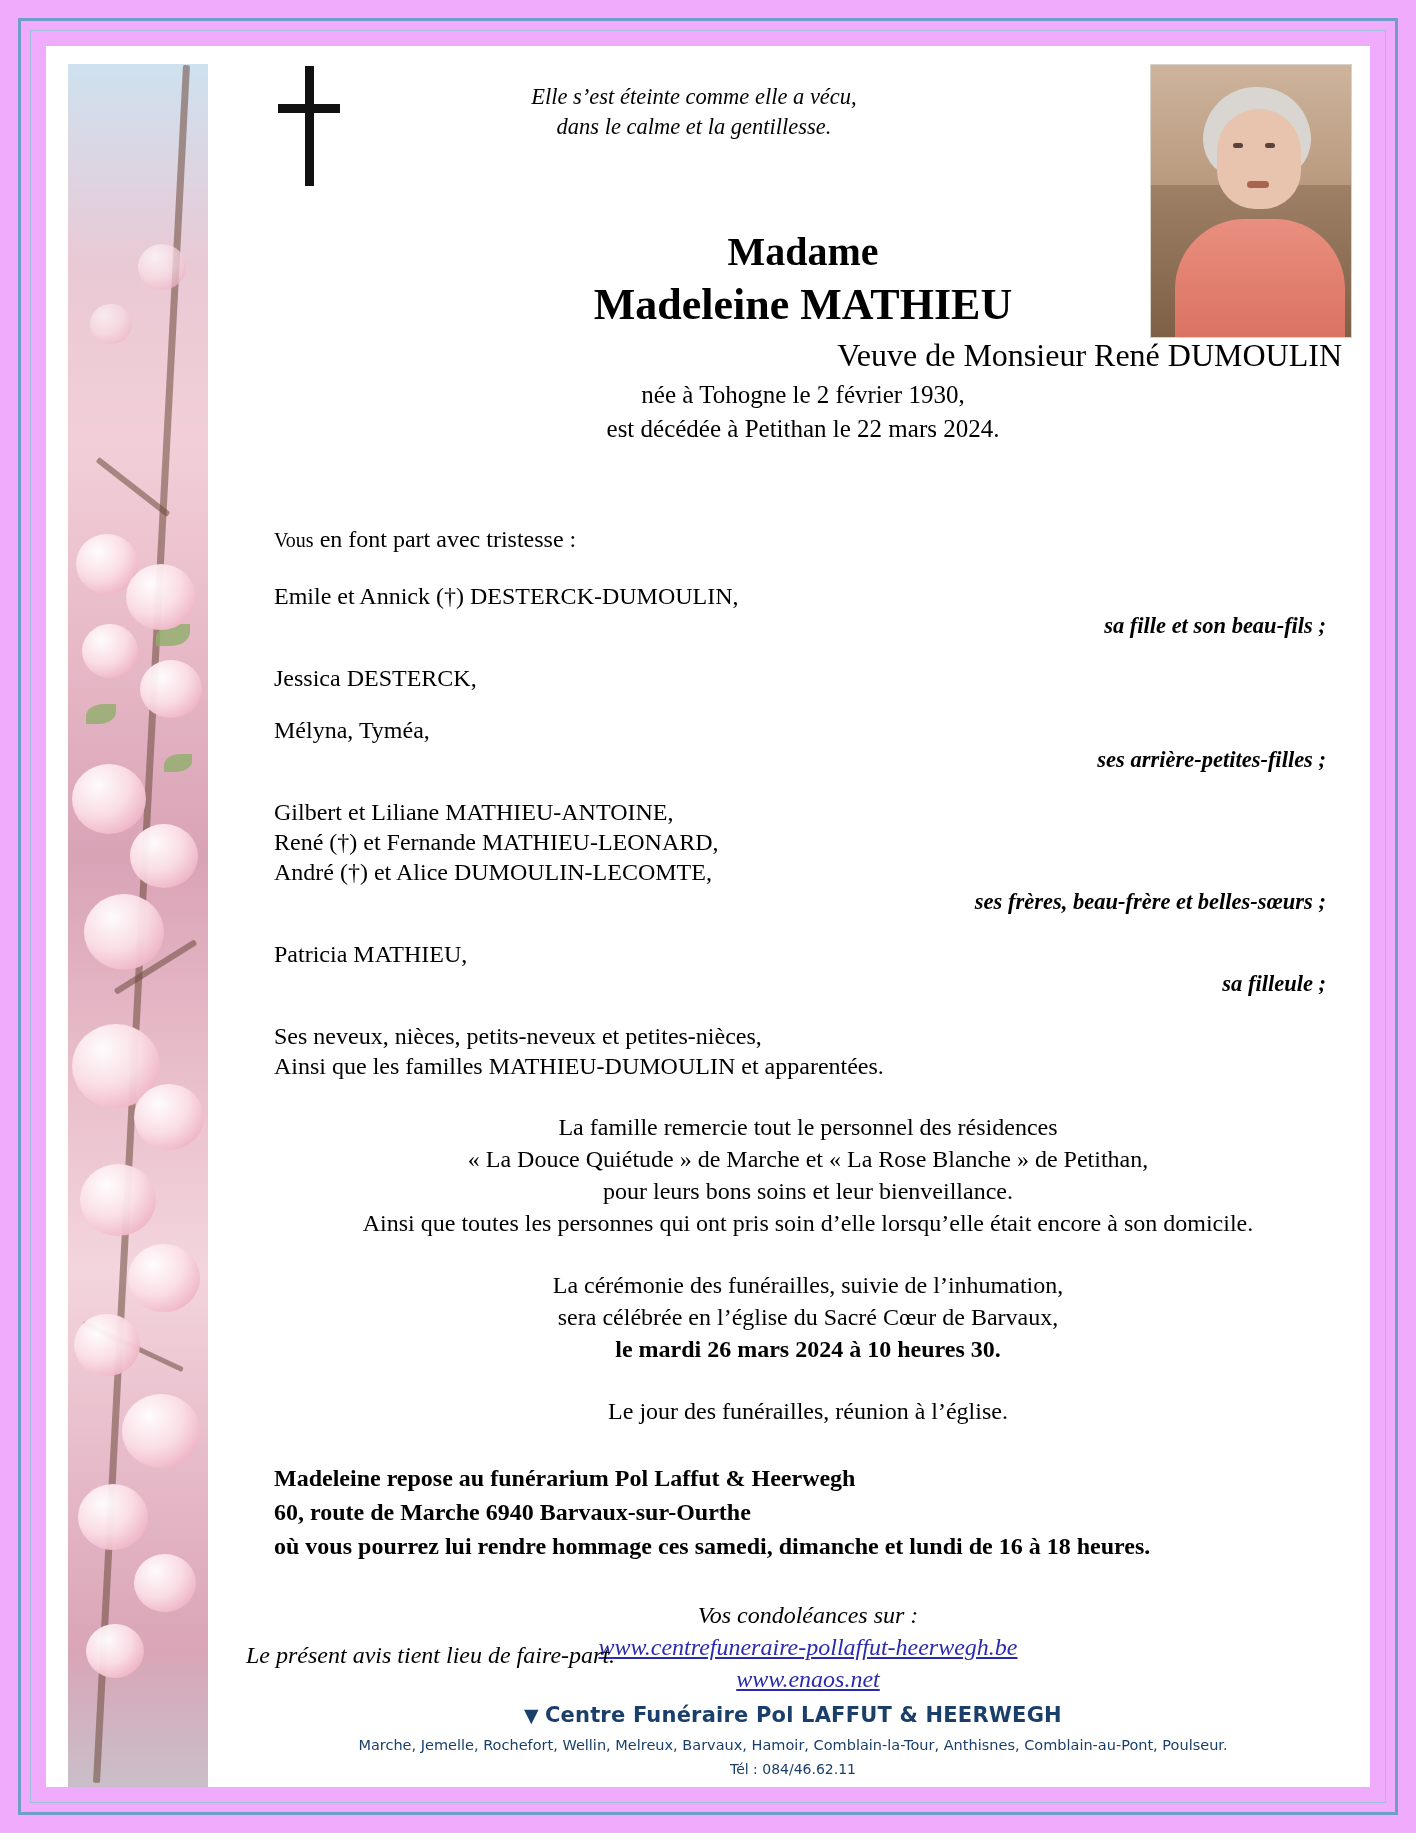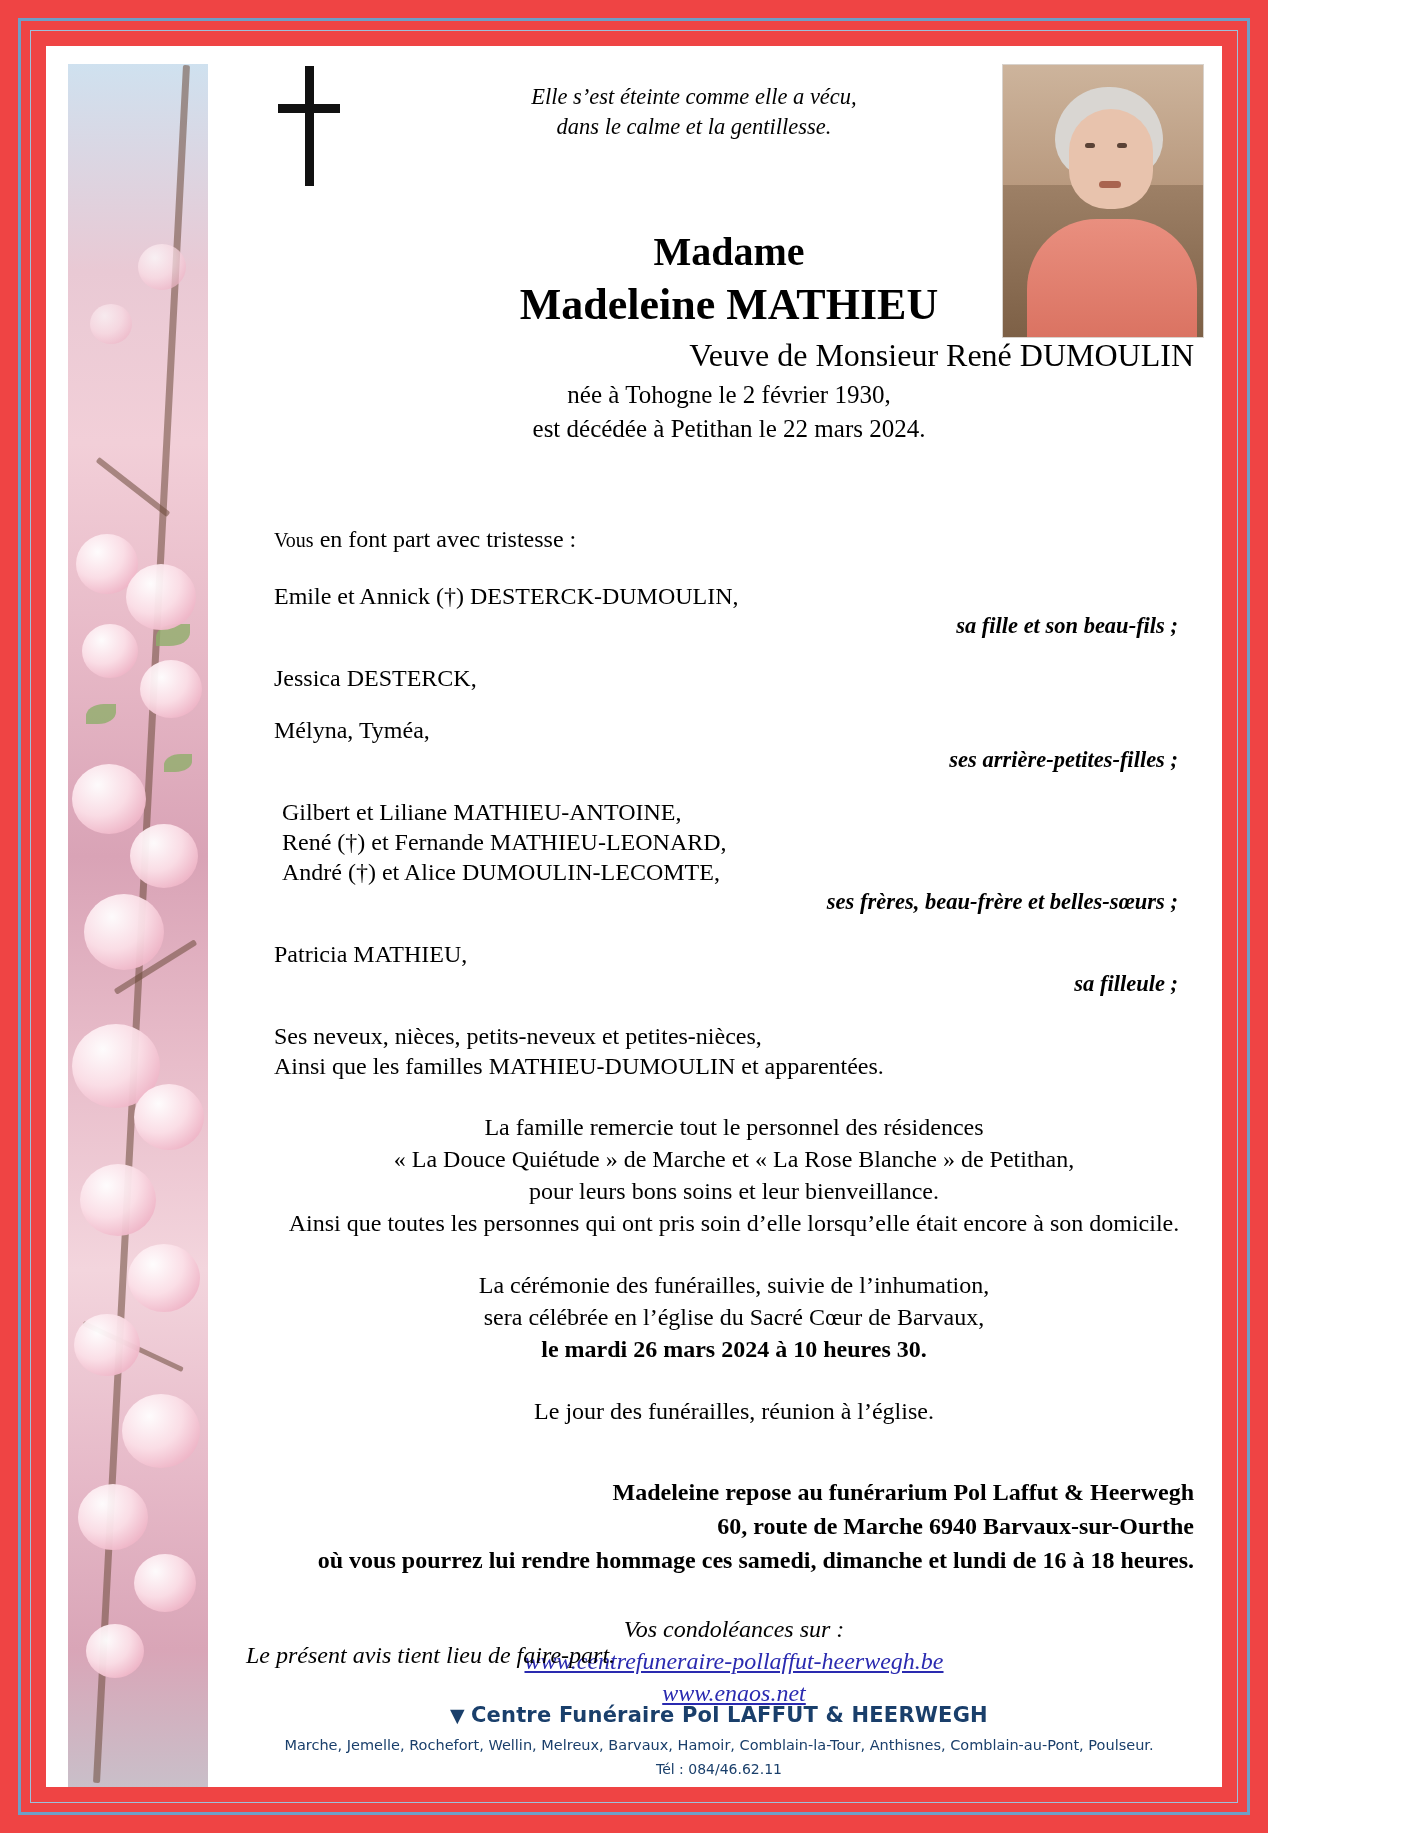--- a/index.html
+++ b/index.html
@@ -10,23 +10,23 @@
   body {
     width: 1416px;
     height: 1833px;
     font-family: "Liberation Serif", serif;
     color: #000000;
     overflow: hidden;
   }
 
   .page {
     position: relative;
-    width: 1268px;
+    width: 1416px;
     height: 1833px;
-    background: #ef4444;
+    background: #f0abfc;
     box-sizing: border-box;
   }
 
   
   .border-outer {
     position: absolute;
     left: 18px; top: 18px; right: 18px; bottom: 18px;
     border: 3px solid #6f9fc6;
     box-sizing: border-box;
   }
@@ -219,24 +219,24 @@
   .gap-sm { height: 18px; }
 
   .center-block {
     text-align: center;
     margin-top: 30px;
     line-height: 32px;
   }
   .center-block .b { font-weight: bold; }
 
   .funerarium {
-    text-align: right;
+    text-align: left;
     font-weight: bold;
     line-height: 34px;
-    margin-top: 48px;
+    margin-top: 34px;
   }
 
   .condol {
     text-align: center;
     margin-top: 36px;
     font-style: italic;
     line-height: 32px;
   }
   .condol a, .condol .link {
     color: #2a2ab0;
@@ -368,21 +368,21 @@
         </div>
         <div class="gap-sm"></div>
 
         <div class="fam-row">
           <span class="fam-names">Mélyna, Tyméa,</span>
           <span class="fam-rel">ses arrière-petites-filles ;</span>
         </div>
         <div class="gap-sm"></div>
 
         <div class="fam-row">
-          <span class="fam-names" style="white-space: pre-line; margin-left: 8px;">Gilbert et Liliane MATHIEU-ANTOINE,
+          <span class="fam-names" style="white-space: pre-line;">Gilbert et Liliane MATHIEU-ANTOINE,
 René (†) et Fernande MATHIEU-LEONARD,
 André (†) et Alice DUMOULIN-LECOMTE,</span>
           <span class="fam-rel">ses frères, beau-frère et belles-sœurs ;</span>
         </div>
         <div class="gap-sm"></div>
 
         <div class="fam-row">
           <span class="fam-names">Patricia MATHIEU,</span>
           <span class="fam-rel">sa filleule ;</span>
         </div>

